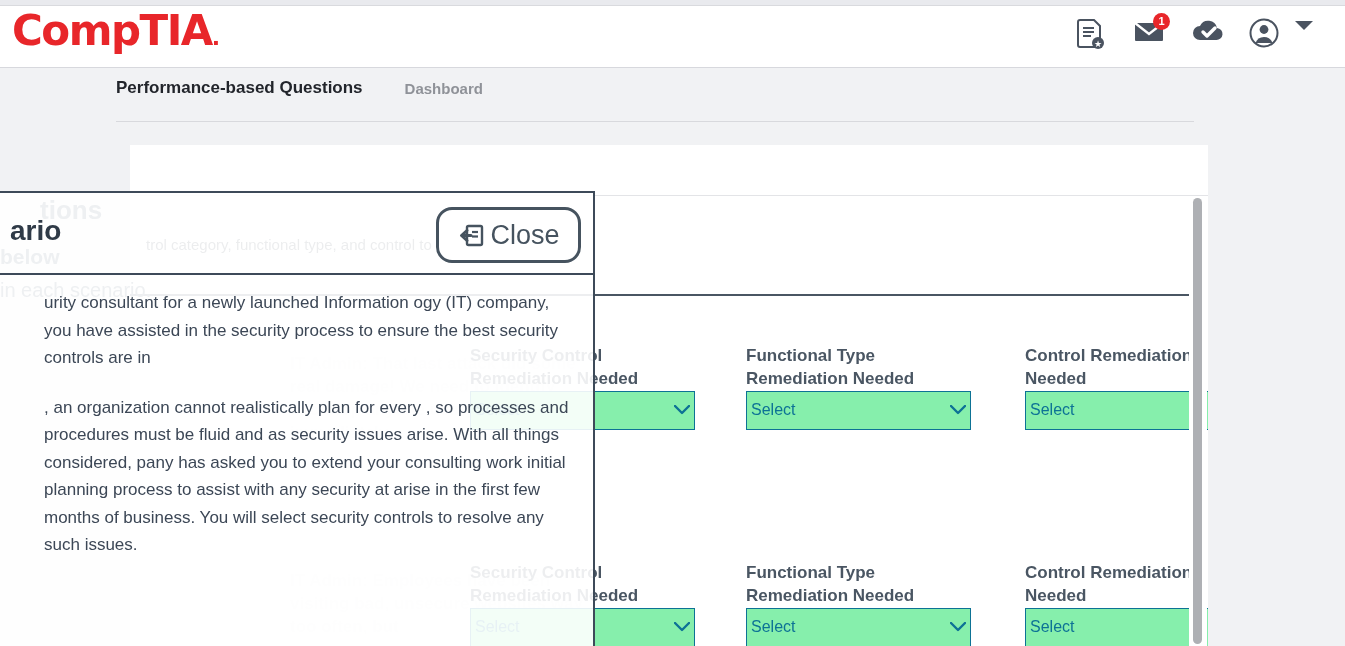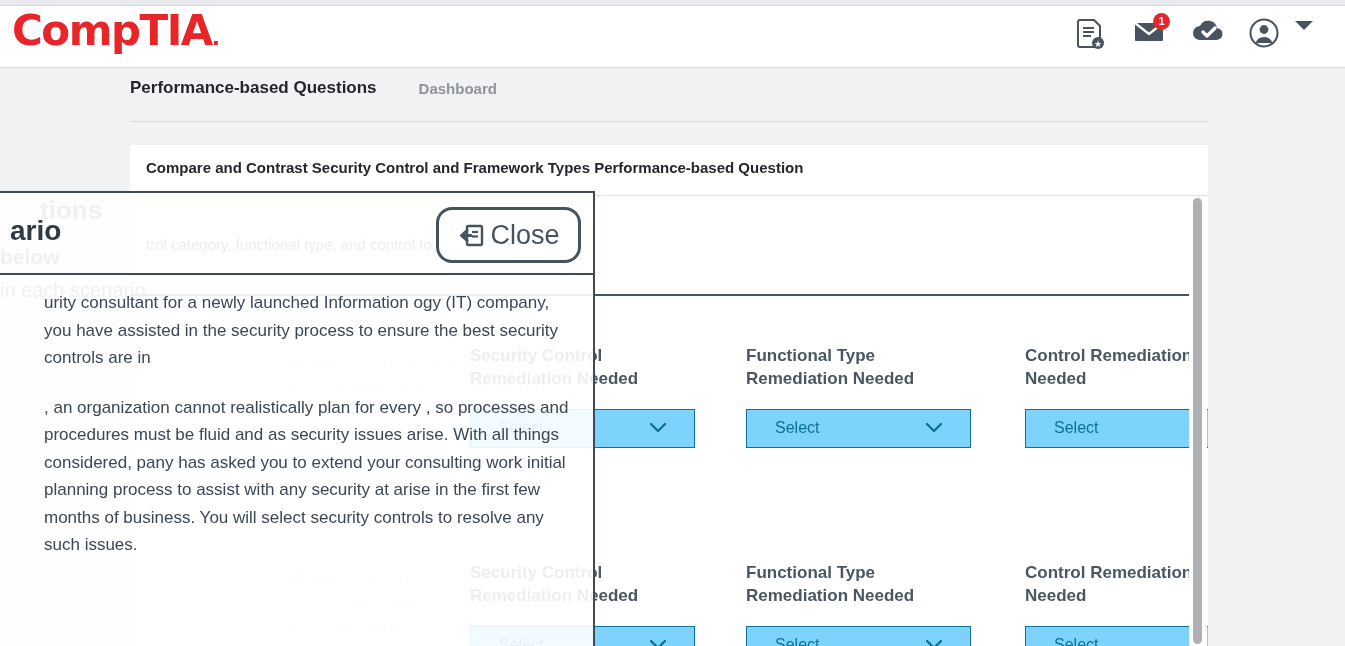--- a/index.html
+++ b/index.html
@@ -39,21 +39,21 @@
     position:absolute; right:-5px; top:-5px;
     min-width:17px; height:17px; border-radius:9px;
     background:#e8262a; color:#fff; font-size:11px; font-weight:700;
     display:flex; align-items:center; justify-content:center;
     padding:0 4px; line-height:1;
   }
   .chev-hdr { cursor:pointer; margin-left:-14px; }
 
   
   .nav {
-    position:absolute; left:130px; top:78px; width:1078px; height:44px;
+    position:absolute; left:116px; top:78px; width:1078px; height:44px;
     border-bottom:1px solid #d8d9dd;
     display:flex; align-items:flex-start; gap:42px;
   }
   .nav-title {
     font-size:17px; font-weight:700; color:#22252b; white-space:nowrap;
     margin-left:0px;
   }
   .nav-link {
     font-size:15px; color:#8f9298; white-space:nowrap; cursor:pointer;
     padding-top:2px;
@@ -93,24 +93,24 @@
   .grid-row { position:absolute; left:0; width:1065px; height:217px; }
   .grid-row.r1 { top:101px; }
   .grid-row.r2 { top:318px; }
 
   .col { position:absolute; top:48px; }
   .col-h {
     font-size:17px; font-weight:700; color:#4a5663; line-height:1.35;
     width:175px;
   }
   .sel {
-    margin-top:18px; width:225px; height:39px;
-    border:1px solid #0d7295; background:#7dd3fc;
+    width:225px; height:39px;
+    border:1px solid #0d7295; background:#86efac;
     display:flex; align-items:center; justify-content:space-between;
-    padding:0 28px; cursor:pointer;
+    padding:0 4px; cursor:pointer;
   }
   .sel span { font-size:16px; color:#0d7295; }
   .sel .cv { color:#0d7295; }
 
   .col-a { left:340px; }
   .col-b { left:616px; }
   .col-c { left:895px; }
 
   .ghost-q {
     position:absolute; font-size:17px; font-weight:700; color:#f0f1f3;
@@ -218,21 +218,20 @@
 
     </div>
   </div>
 
   <div class="nav">
     <div class="nav-title">Performance-based Questions</div>
     <div class="nav-link">Dashboard</div>
   </div>
 
   <div class="card">
-    <div class="card-title">Compare and Contrast Security Control and Framework Types Performance-based Question</div>
     <div class="card-sep"></div>
 
     <div class="scrollarea">
       <div class="bg-inner">
 
         <div class="intro-block">
           <div class="intro-text">trol category, functional type, and control to remediate the</div>
         </div>
 
         <div class="grid-row r1">

